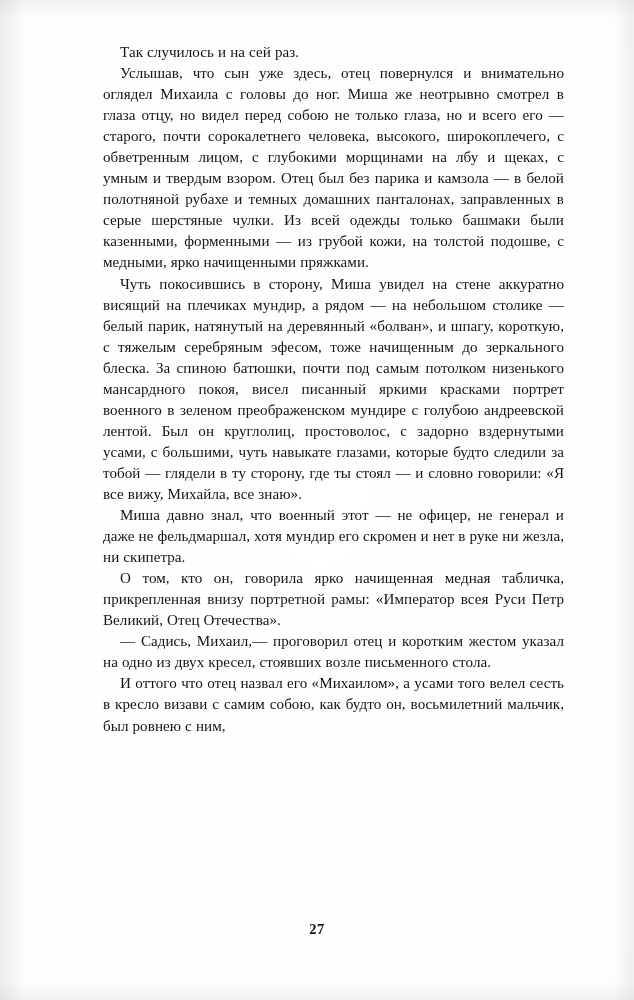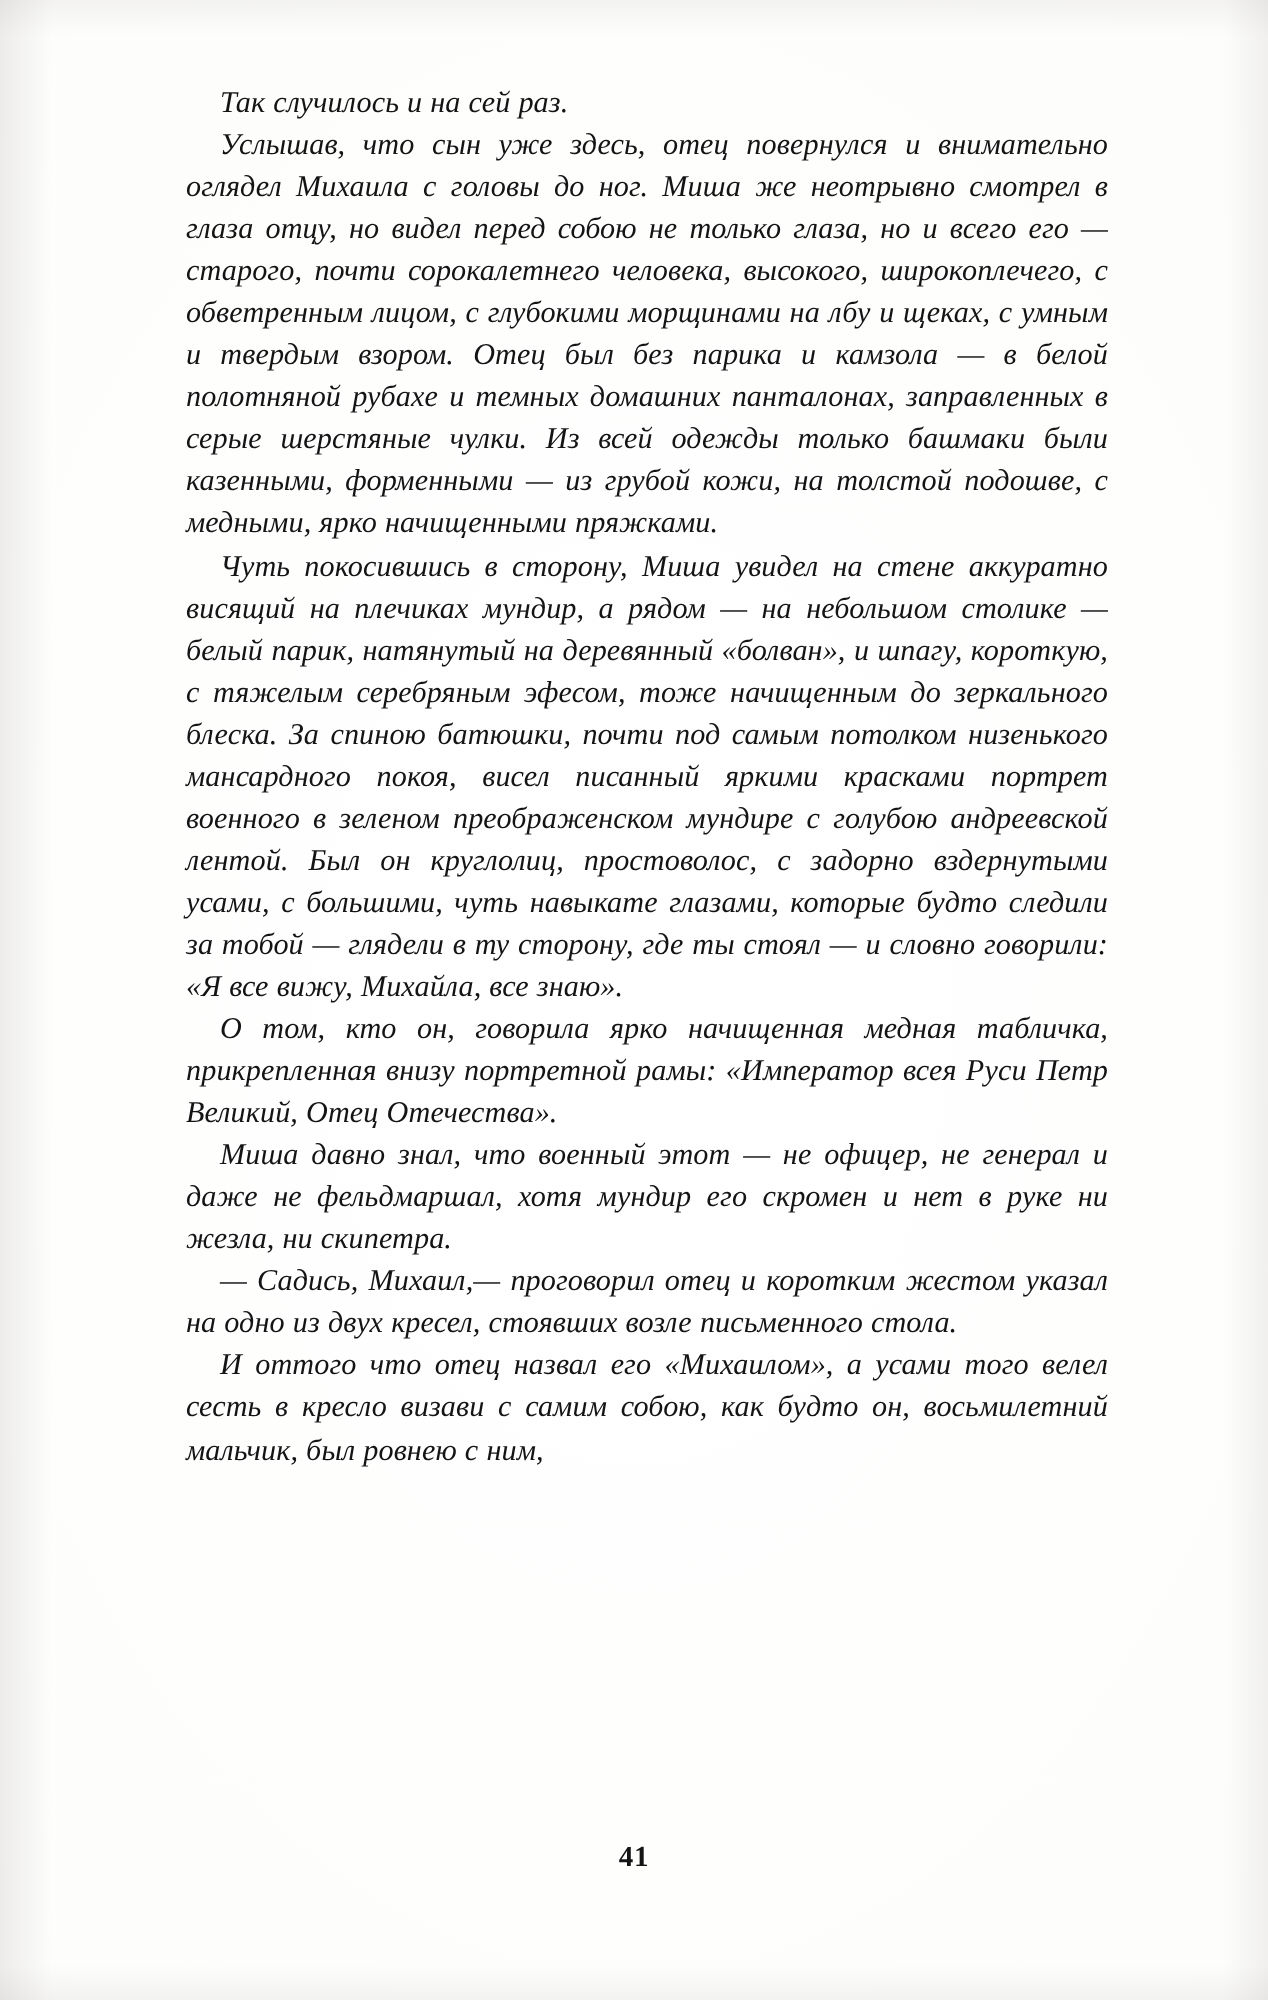--- a/index.html
+++ b/index.html
@@ -33,24 +33,23 @@
     pointer-events: none;
     background:
       linear-gradient(to right, rgba(150,145,140,0.16) 0px, rgba(255,255,255,0) 26px),
       linear-gradient(to left,  rgba(150,145,140,0.13) 0px, rgba(255,255,255,0) 22px),
       linear-gradient(to bottom, rgba(150,145,140,0.10) 0px, rgba(255,255,255,0) 18px),
       linear-gradient(to top,    rgba(150,145,140,0.10) 0px, rgba(255,255,255,0) 18px);
   }
 
   #text-block {
     position: absolute;
-    left: 93px;
+    left: 103px;
     top: 42px;
     width: 461px;
-    font-style: italic;
   }
 
   p.para {
     margin: 0;
     text-align: justify;
     text-justify: inter-word;
     text-indent: 17px;
     font-size: 15.1px;
     line-height: 21.05px;
     letter-spacing: 0.05px;
@@ -88,26 +87,26 @@
 <div id="page">
 
   <div id="text-block">
 
     <p class="para no-stretch">Так случилось и на сей раз.</p>
 
     <p class="para no-stretch">Услышав, что сын уже здесь, отец повернулся и внимательно оглядел Михаила с головы до ног. Миша же неотрывно смотрел в глаза отцу, но видел перед собою не только глаза, но и всего его — старого, почти сорокалетнего человека, высокого, широкоплечего, с обветренным лицом, с глубокими морщинами на лбу и щеках, с умным и твердым взором. Отец был без парика и камзола — в белой полотняной рубахе и темных домашних панталонах, заправленных в серые шерстяные чулки. Из всей одежды только башмаки были казенными, форменными — из грубой кожи, на толстой подошве, с медными, ярко начищенными пряжками.</p>
 
     <p class="para no-stretch">Чуть покосившись в сторону, Миша увидел на стене аккуратно висящий на плечиках мундир, а рядом — на небольшом столике — белый парик, натянутый на деревянный «болван», и шпагу, короткую, с тяжелым серебряным эфесом, тоже начищенным до зеркального блеска. За спиною батюшки, почти под самым потолком низенького мансардного покоя, висел писанный яркими красками портрет военного в зеленом преображенском мундире с голубою андреевской лентой. Был он круглолиц, простоволос, с задорно вздернутыми усами, с большими, чуть навыкате глазами, которые будто следили за тобой — глядели в ту сторону, где ты стоял — и словно говорили: «Я все вижу, Михайла, все знаю».</p>
 
+    <p class="para no-stretch">Миша давно знал, что военный этот — не офицер, не генерал и даже не фельдмаршал, хотя мундир его скромен и нет в руке ни жезла, ни скипетра.</p>
+
     <p class="para no-stretch">О том, кто он, говорила ярко начищенная медная табличка, прикрепленная внизу портретной рамы: «Император всея Руси Петр Великий, Отец Отечества».</p>
-
-    <p class="para no-stretch">Миша давно знал, что военный этот — не офицер, не генерал и даже не фельдмаршал, хотя мундир его скромен и нет в руке ни жезла, ни скипетра.</p>
 
 
     <p class="para no-stretch">— Садись, Михаил,— проговорил отец и коротким жестом указал на одно из двух кресел, стоявших возле письменного стола.</p>
 
     <p class="para no-stretch">И оттого что отец назвал его «Михаилом», а усами того велел сесть в кресло визави с самим собою, как будто он, восьмилетний мальчик, был ровнею с ним,</p>
 
   </div>
 
-  <div class="page-number">41</div>
+  <div class="page-number">27</div>
 
 </div>
 
 </body></html>

